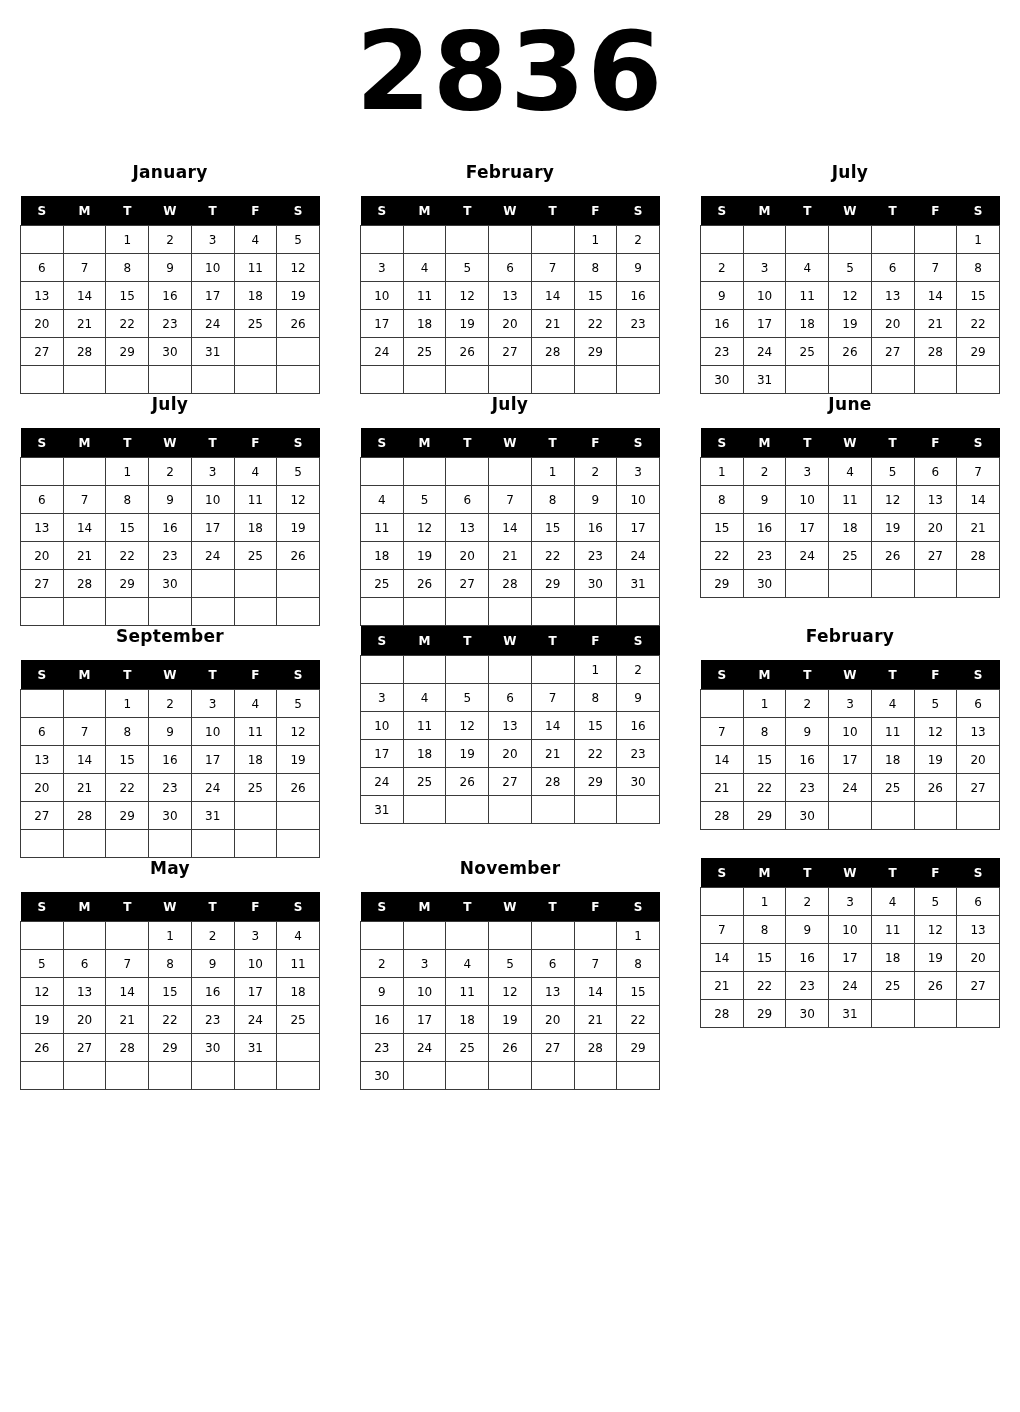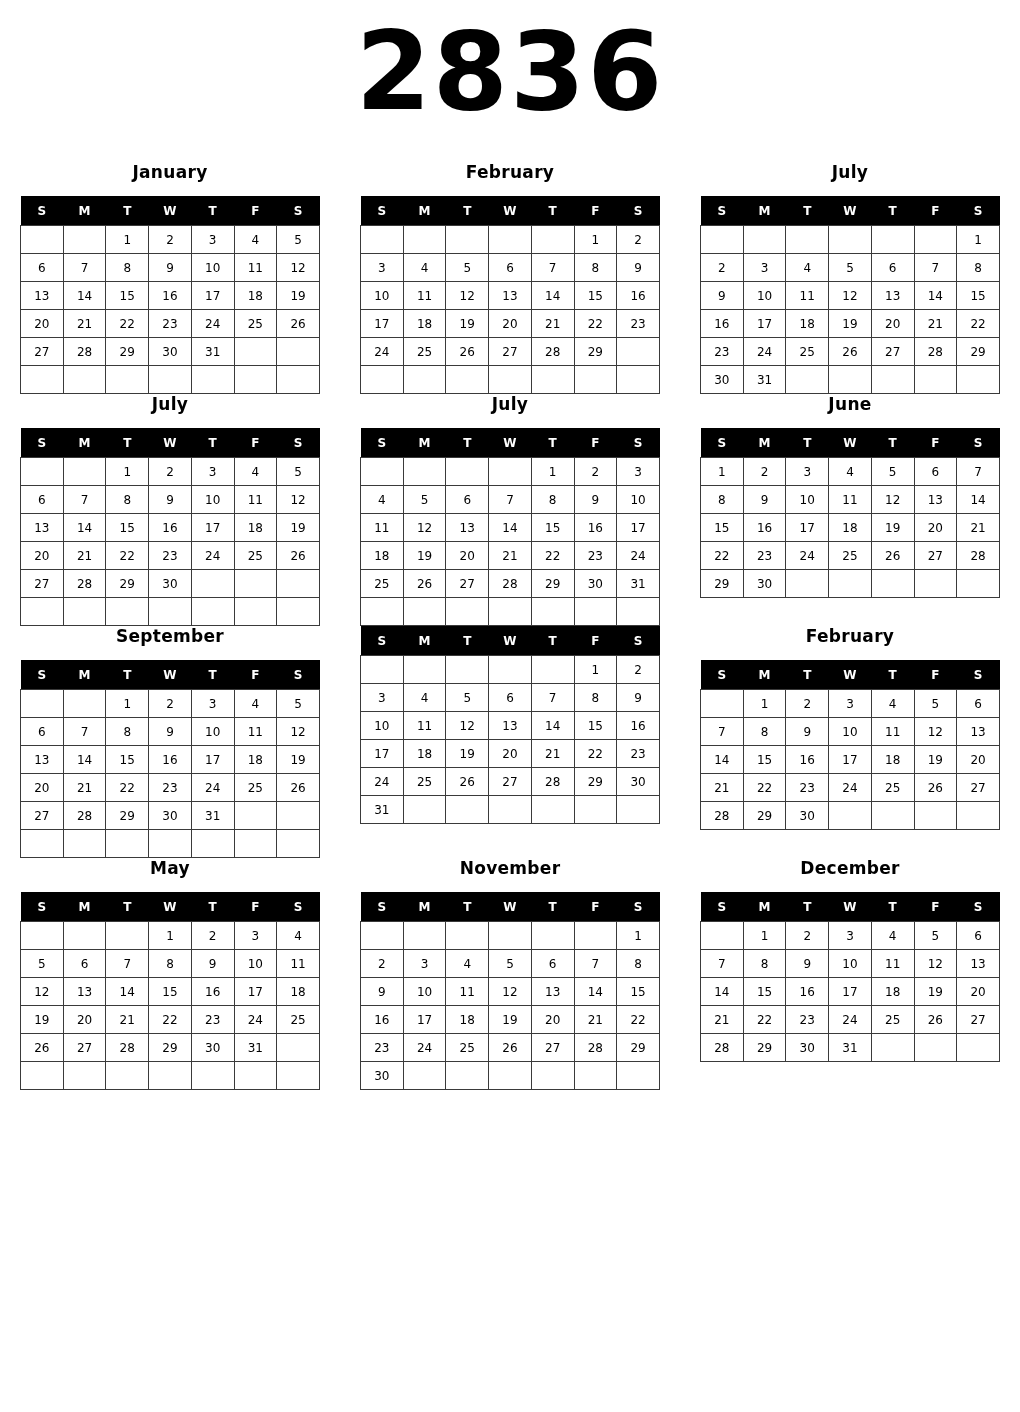--- a/index.html
+++ b/index.html
@@ -852,21 +852,20 @@
               <td class="empty"></td>
               <td class="empty"></td>
               <td class="empty"></td>
               <td class="empty"></td>
               <td class="empty"></td>
             </tr>
           </tbody>
         </table>
       </div>
       <div class="month">
-        <div class="month-name">December</div>
         <table class="month-table">
           <thead>
             <tr>
               <th>S</th>
               <th>M</th>
               <th>T</th>
               <th>W</th>
               <th>T</th>
               <th>F</th>
               <th>S</th>

